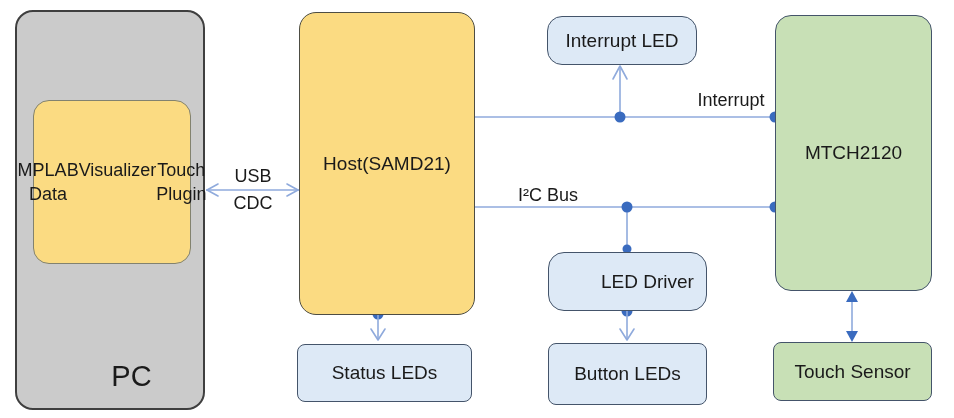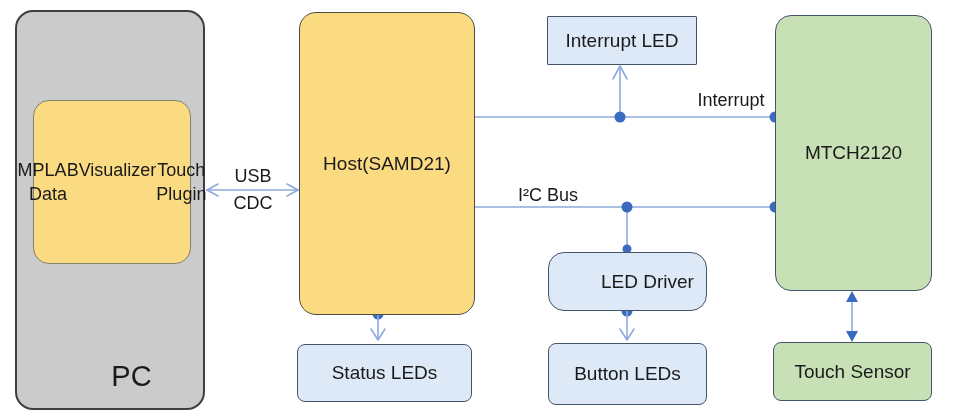--- a/index.html
+++ b/index.html
@@ -17,21 +17,21 @@
 
   .node-pc{left:15px;top:10px;width:190px;height:400px;background:var(--gray_fill);
            border:2px solid var(--gray_border);border-radius:18px;}
   .pc-label{position:absolute;left:0;right:0;bottom:14px;text-align:center;font-size:29px;margin-left:43px;}
 
   .node-mplab{left:33px;top:100px;width:158px;height:164px;background:var(--yellow_fill);
               border:1.6px solid var(--inner_yellow_border);border-radius:16px;font-size:18px;line-height:24px;}
   .node-host{left:299px;top:12px;width:176px;height:303px;background:var(--yellow_fill);
              border:1.8px solid var(--yellow_border);border-radius:17px;line-height:25px;}
   .node-interrupt-led{left:547px;top:16px;width:150px;height:49px;background:var(--blue_fill);
-             border:1.8px solid var(--blue_border);border-radius:1px;}
+             border:1.8px solid var(--blue_border);border-radius:15px;}
   .node-mtch2120{left:775px;top:15px;width:157px;height:276px;background:var(--green_fill);
              border:1.8px solid var(--green_border);border-radius:16px;align-items:center;}
   .node-led-driver{left:548px;top:252px;width:159px;height:59px;background:var(--blue_fill);
              border:1.8px solid var(--blue_border);border-radius:16px;padding-left:40px;}
   .node-status-leds{left:297px;top:344px;width:175px;height:58px;background:var(--blue_fill);
              border:1.8px solid var(--blue_border);border-radius:8px;}
   .node-button-leds{left:548px;top:343px;width:159px;height:62px;background:var(--blue_fill);
              border:1.8px solid var(--blue_border);border-radius:8px;}
   .node-touch-sensor{left:773px;top:342px;width:159px;height:59px;background:var(--green_fill);
              border:1.8px solid var(--green_border);border-radius:8px;}

